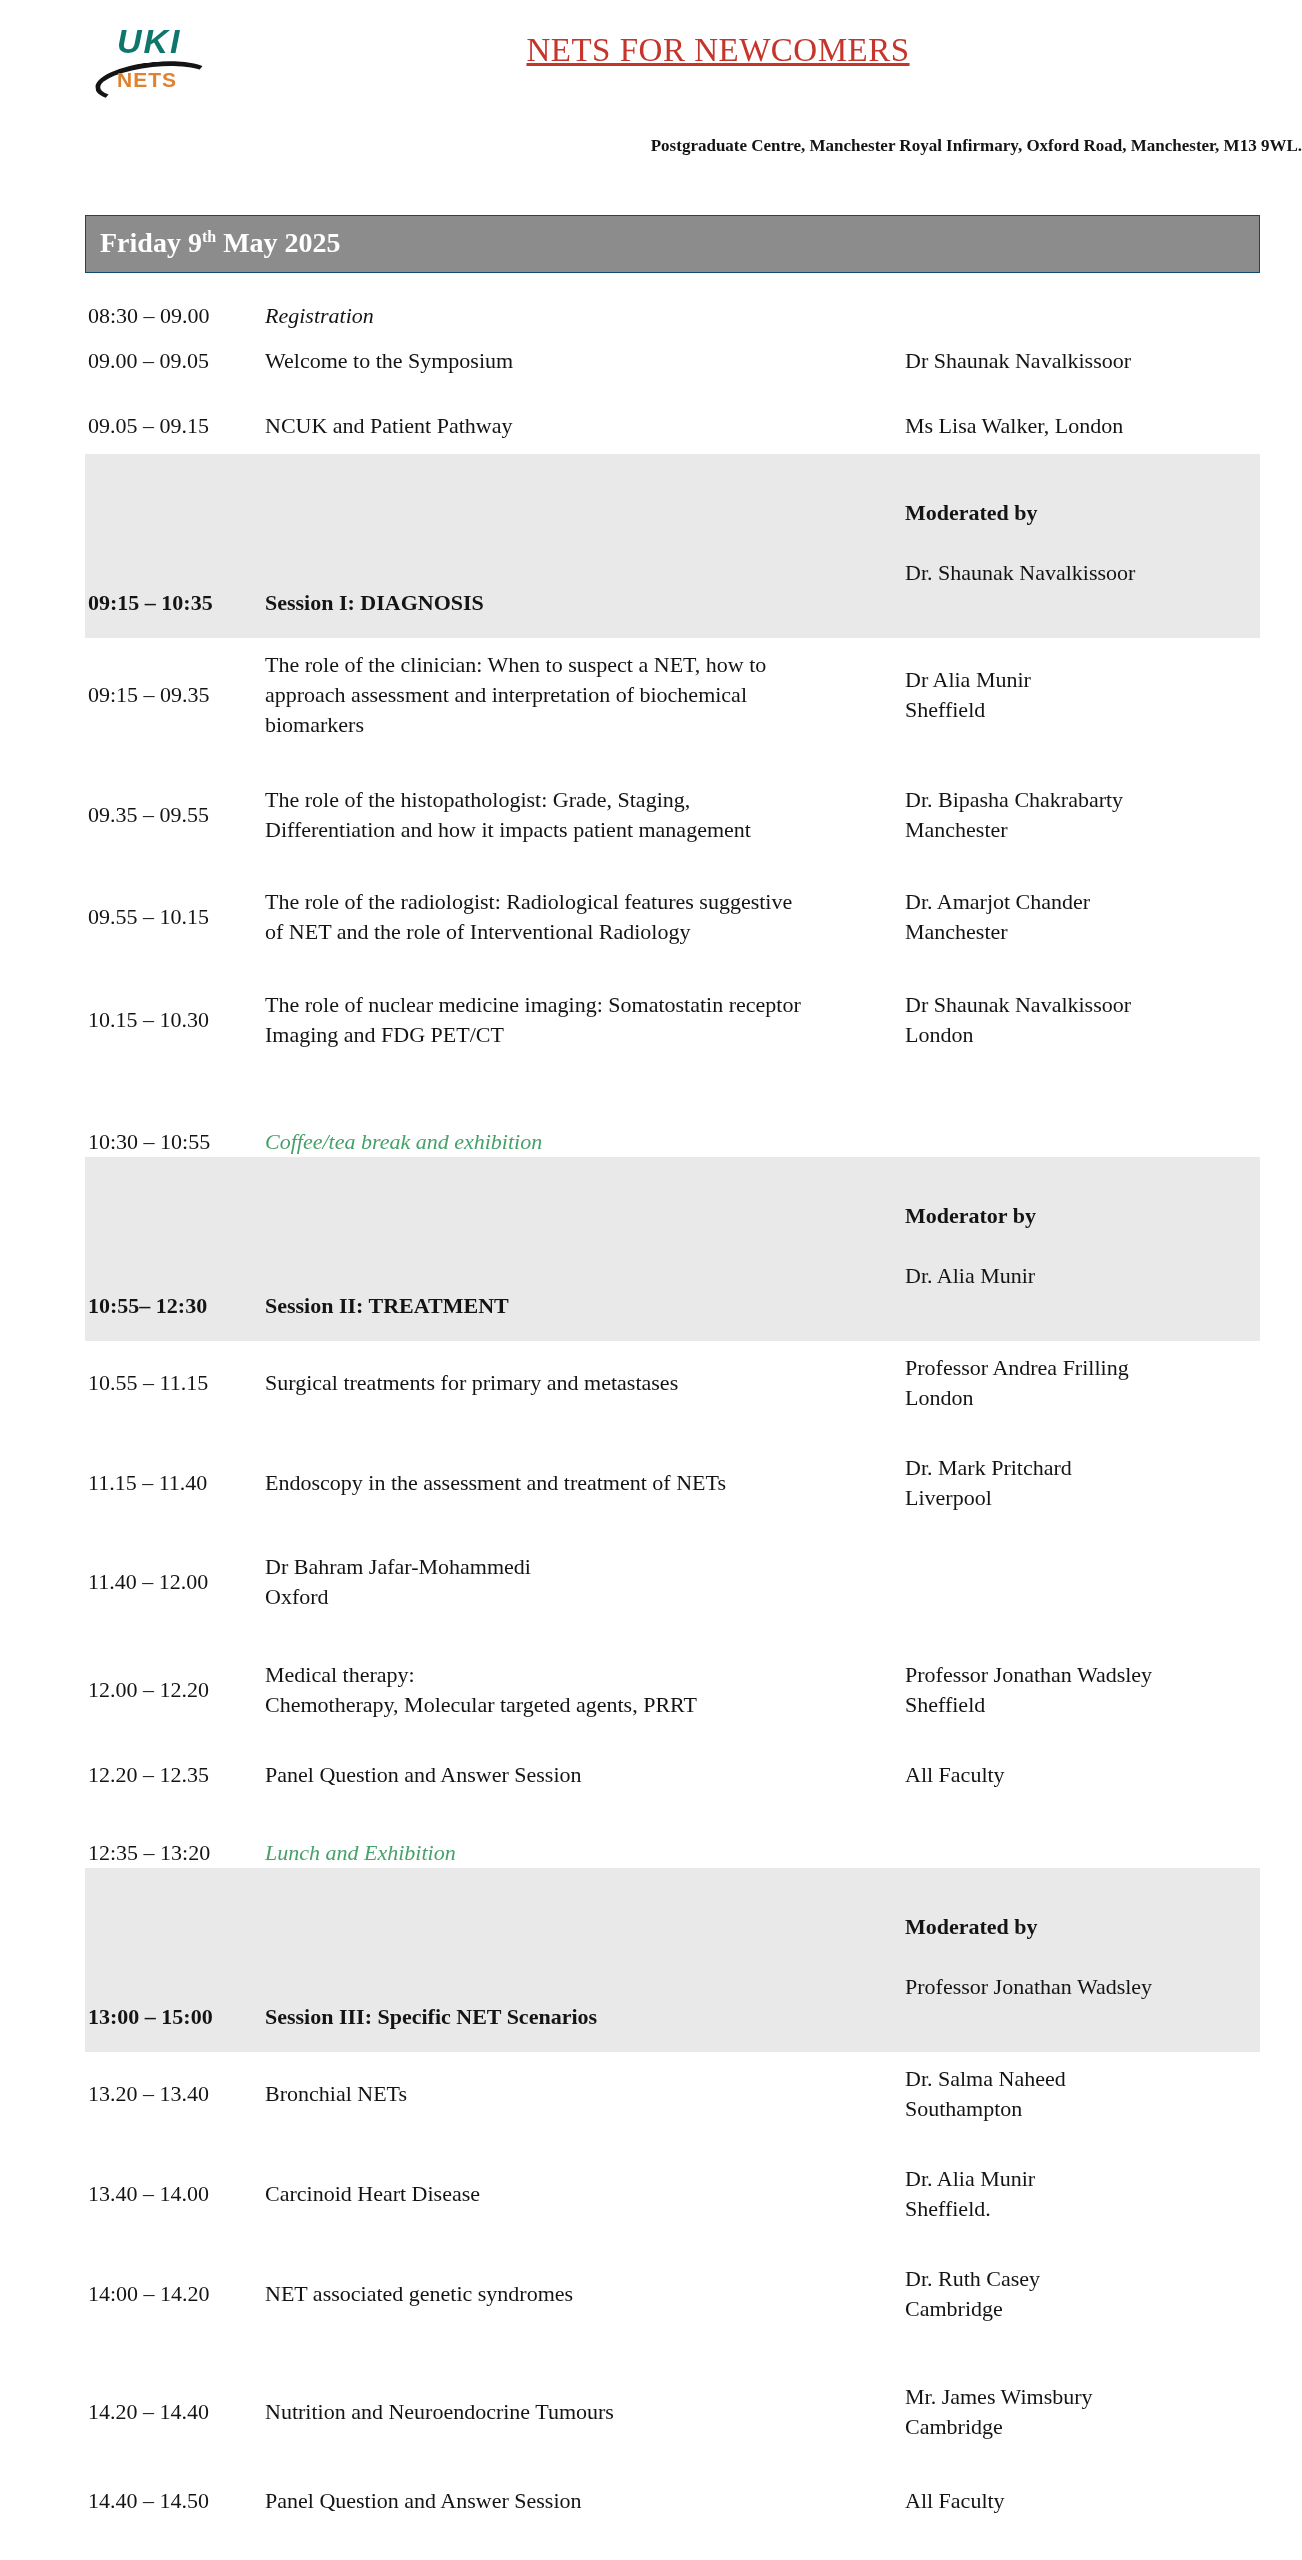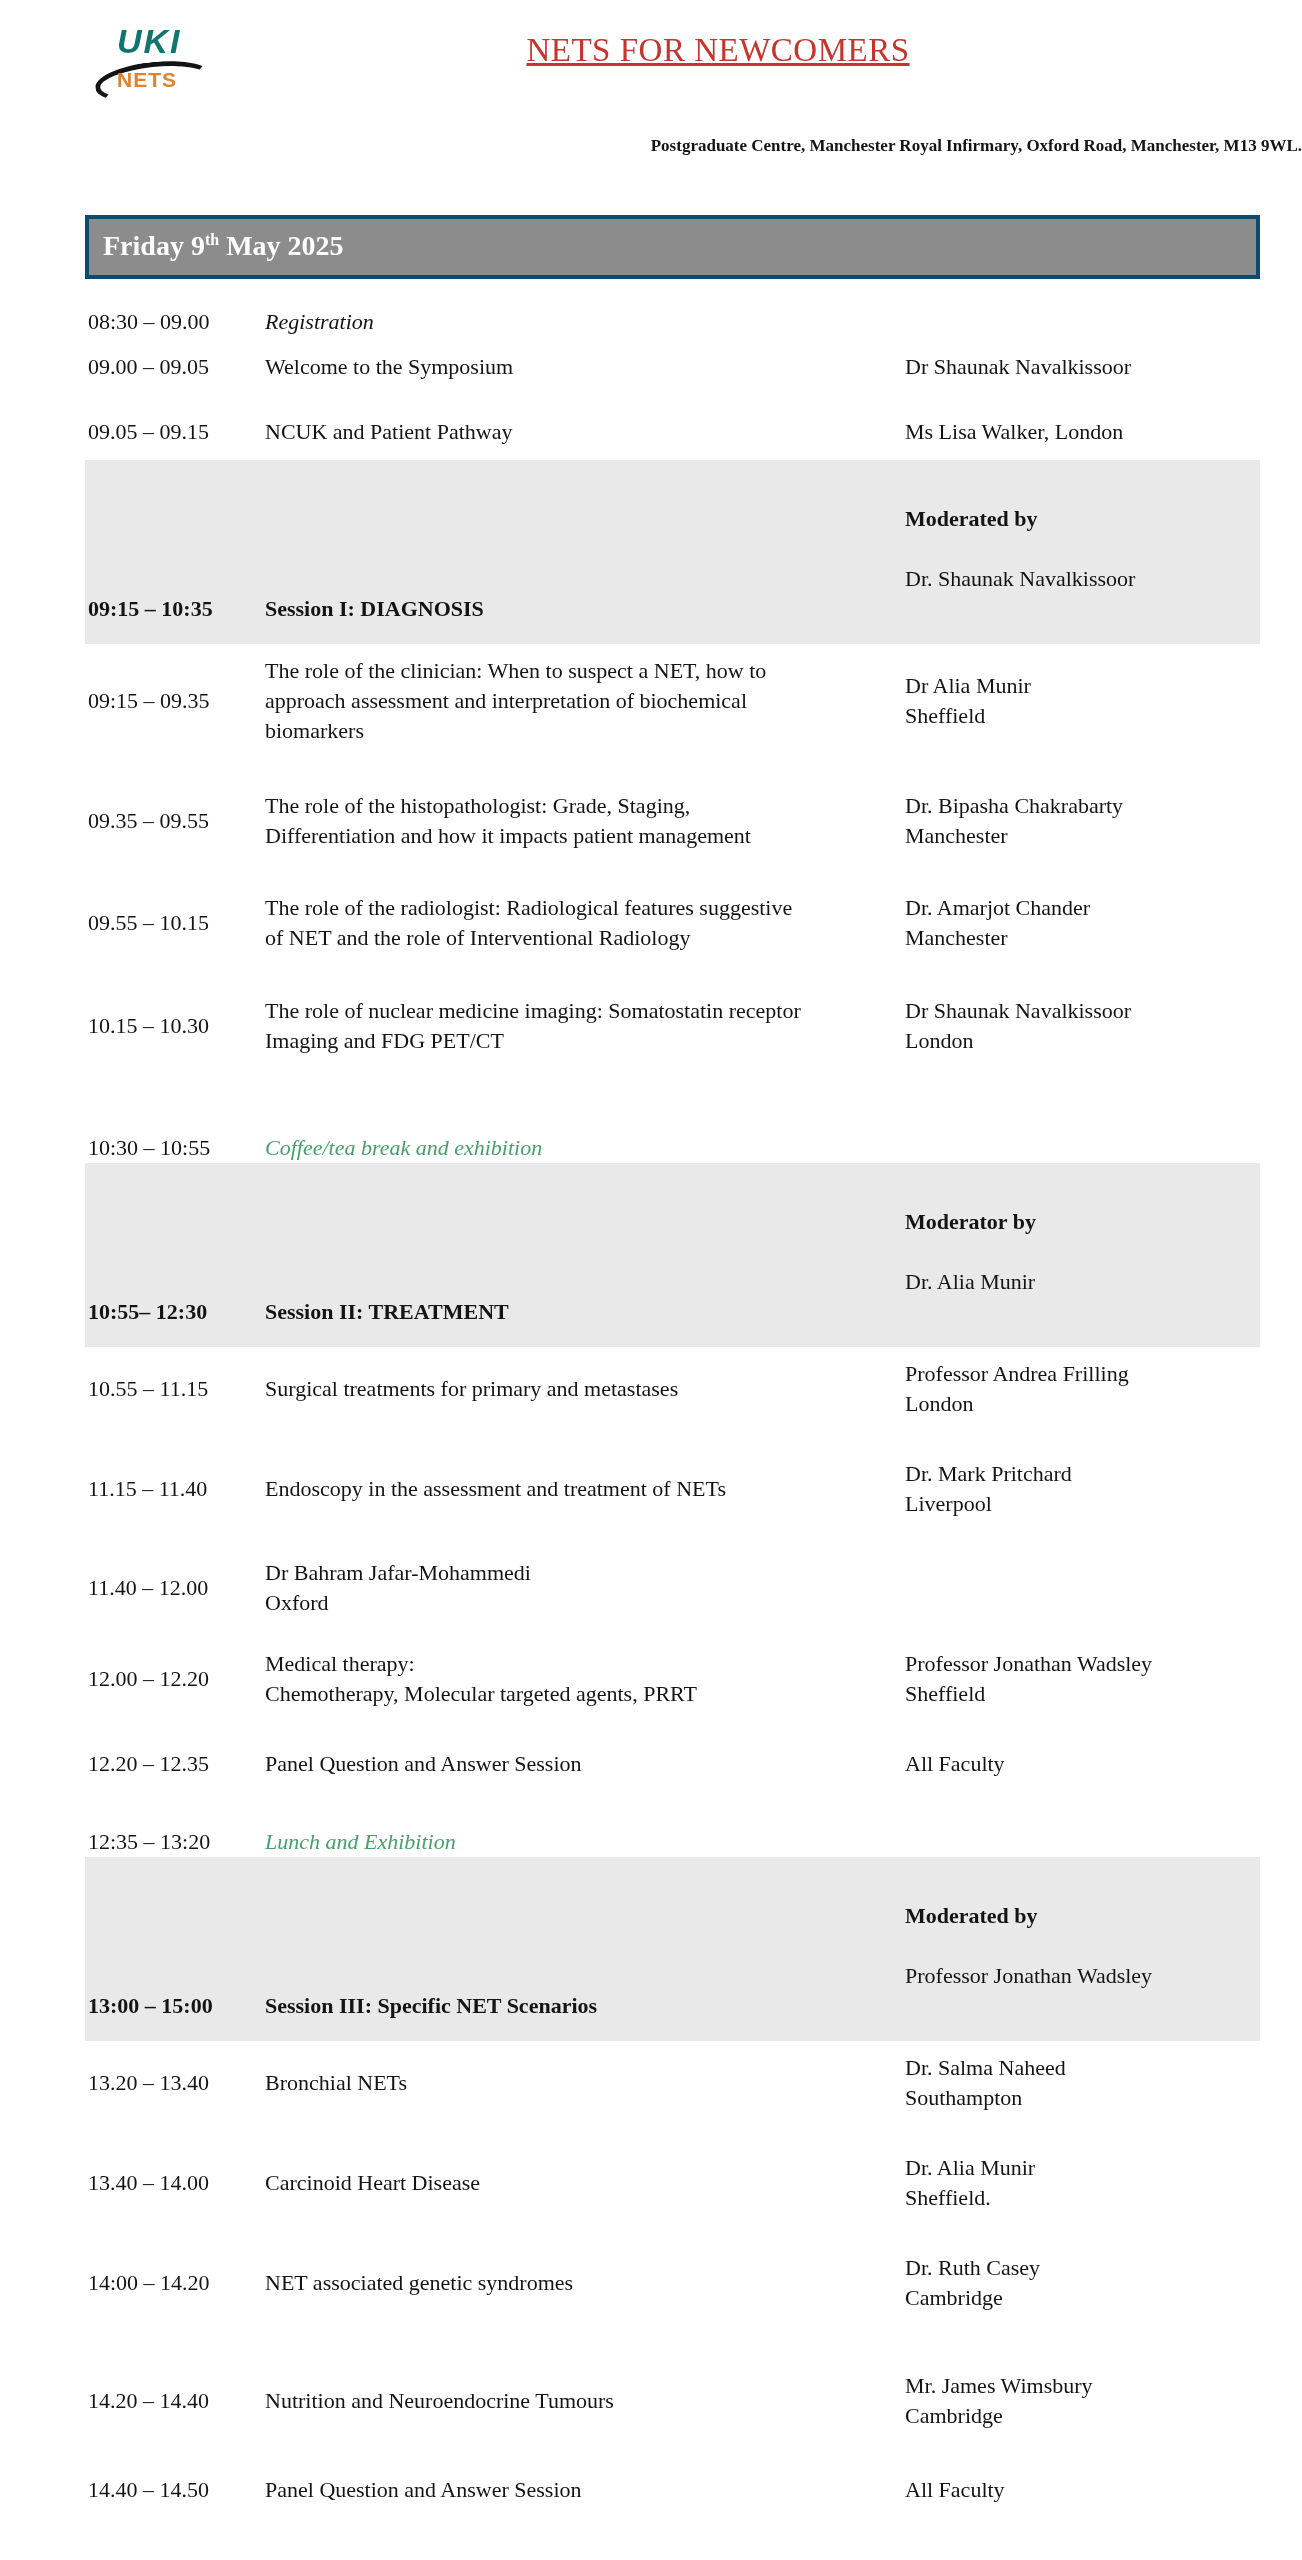--- a/index.html
+++ b/index.html
@@ -39,21 +39,21 @@
     text-decoration:underline;white-space:nowrap;letter-spacing:.5px;
   }
   .doc-address{
     position:absolute;top:136px;left:0;width:100%;text-align:right;
     font-weight:bold;font-size:17px;white-space:nowrap;
   }
   
   .schedule{position:absolute;left:85px;top:215px;width:1175px;}
   .banner{
     background:var(--banner-gray);color:#fff;font-weight:bold;
-    font-size:28px;padding:11px 14px 13px;border:4px solid #0c4a6e;
+    font-size:28px;padding:11px 14px 13px;border:1px solid #0c4a6e;
   }
   .banner sup{font-size:16px;}
   .row{display:flex;align-items:center;line-height:30px;font-size:22px;}
   .cell{white-space:pre-line;}
   .cell.time{flex:0 0 180px;width:180px;padding-left:3px;white-space:pre;}
   .cell.title{flex:0 0 640px;width:640px;}
   .cell.speaker{flex:1 1 auto;}
   .bold{font-weight:bold;}
   .italic{font-style:italic;}
   .green{color:var(--break-green);font-style:italic;}
@@ -169,21 +169,21 @@
     <div class="cell speaker">Dr. Mark Pritchard
 Liverpool</div>
   </div>
 
   <div class="row" style="margin-top:39px">
     <div class="cell time">11.40 – 12.00</div>
     <div class="cell speaker">Dr Bahram Jafar-Mohammedi
 Oxford</div>
   </div>
 
-  <div class="row" style="margin-top:31px">
+  <div class="row" style="margin-top:48px">
     <div class="cell time">12.00 – 12.20</div>
     <div class="cell title">Medical therapy:
 Chemotherapy, Molecular targeted agents, PRRT</div>
     <div class="cell speaker">Professor Jonathan Wadsley
 Sheffield</div>
   </div>
 
   <div class="row" style="margin-top:40px">
     <div class="cell time">12.20 – 12.35</div>
     <div class="cell title">Panel Question and Answer Session</div>

